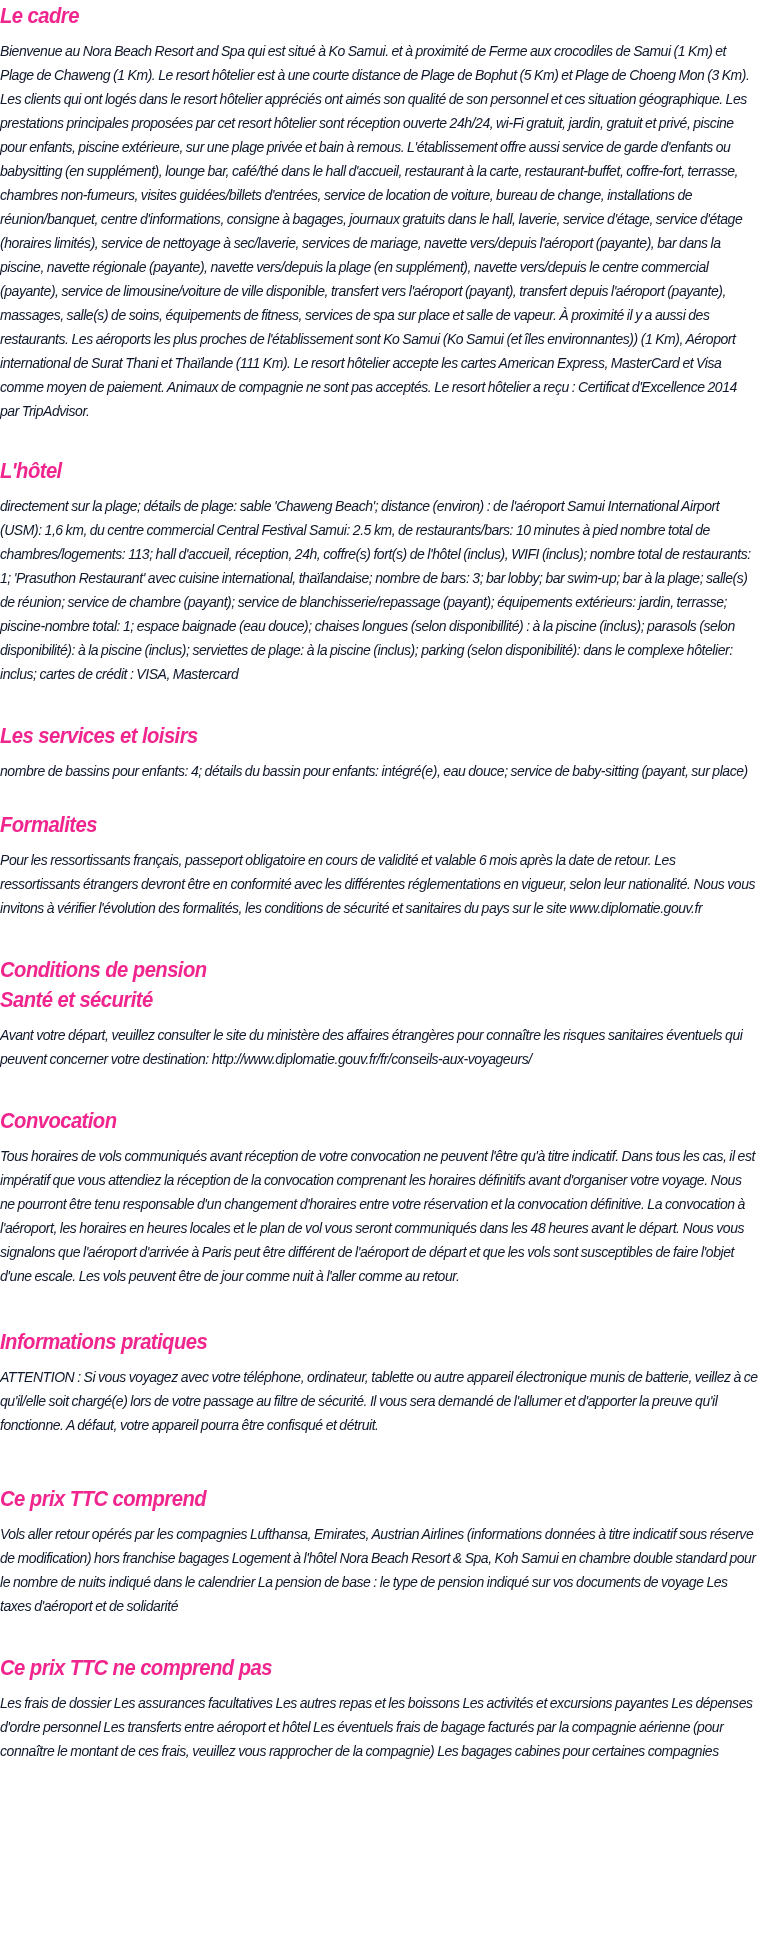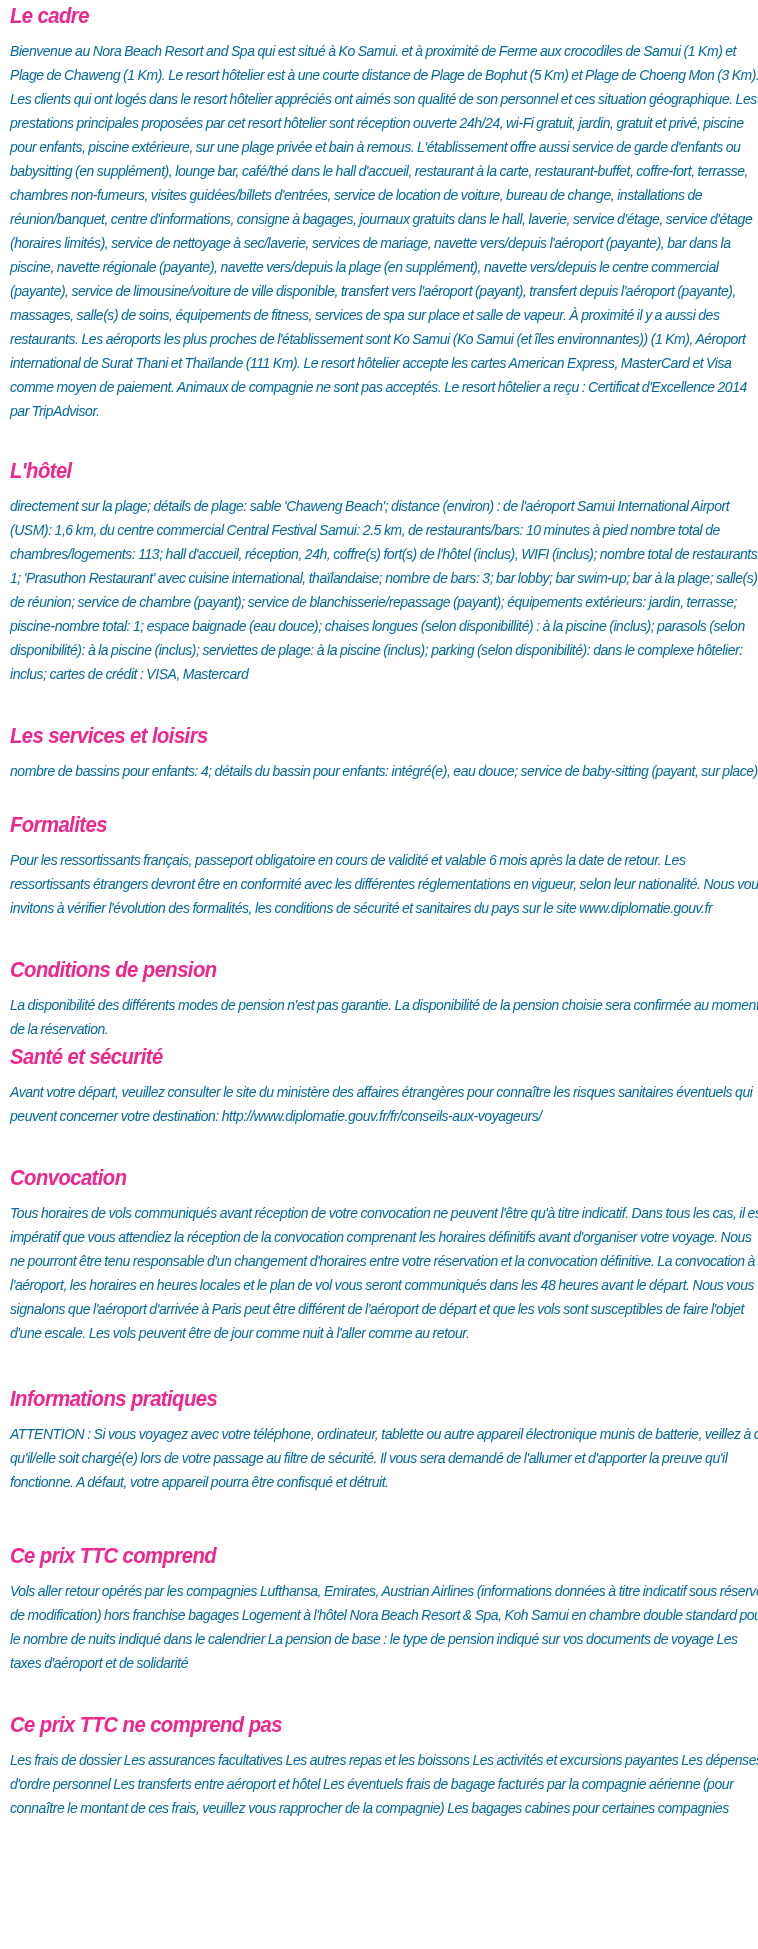--- a/index.html
+++ b/index.html
@@ -1,35 +1,35 @@
 <!DOCTYPE html>
 <html><head>
 <meta charset="utf-8">
 <style>
   html, body { margin: 0; padding: 0; background: #ffffff; }
   body { width: 758px; height: 1949px; overflow: hidden; }
-  .page { padding: 0 0 0 10px; }
+  .page { padding: 0 0 0 0; }
   .section { margin: 0; }
   h2.section-title {
     font-family: "Liberation Sans", sans-serif;
     font-style: italic;
     font-weight: bold;
     color: #f0258e;
     font-size: 22px;
     letter-spacing: -0.6px;
     line-height: 28px;
     margin: 0;
     padding: 2px 0 0 0;
     transform: scaleX(0.92);
     transform-origin: left;
   }
   p.section-body {
     font-family: "Liberation Sans", sans-serif;
     font-style: italic;
-    color: #0369a1;
+    color: #0f172a;
     font-size: 14px;
     letter-spacing: -0.45px;
     line-height: 24px;
     margin: 9px 0 0 0;
     padding: 0;
     width: 758px;
     word-spacing: -0.5px;
   }
 </style>
 </head>
@@ -52,21 +52,20 @@
     <p class="section-body">nombre de bassins pour enfants: 4; détails du bassin pour enfants: intégré(e), eau douce; service de baby-sitting (payant, sur place)</p>
   </section>
 
   <section class="section" style="margin-top:26px;">
     <h2 class="section-title">Formalites</h2>
     <p class="section-body">Pour les ressortissants français, passeport obligatoire en cours de validité et valable 6 mois après la date de retour. Les ressortissants étrangers devront être en conformité avec les différentes réglementations en vigueur, selon leur nationalité. Nous vous invitons à vérifier l'évolution des formalités, les conditions de sécurité et sanitaires du pays sur le site www.diplomatie.gouv.fr</p>
   </section>
 
   <section class="section" style="margin-top:34px;">
     <h2 class="section-title">Conditions de pension</h2>
-    <p class="section-body">La disponibilité des différents modes de pension n'est pas garantie. La disponibilité de la pension choisie sera confirmée au moment de la réservation.</p>
   </section>
 
   <section class="section" style="">
     <h2 class="section-title">Santé et sécurité</h2>
     <p class="section-body">Avant votre départ, veuillez consulter le site du ministère des affaires étrangères pour connaître les risques sanitaires éventuels qui peuvent concerner votre destination: http://www.diplomatie.gouv.fr/fr/conseils-aux-voyageurs/</p>
   </section>
 
   <section class="section" style="margin-top:34px;">
     <h2 class="section-title">Convocation</h2>
     <p class="section-body">Tous horaires de vols communiqués avant réception de votre convocation ne peuvent l'être qu'à titre indicatif. Dans tous les cas, il est impératif que vous attendiez la réception de la convocation comprenant les horaires définitifs avant d'organiser votre voyage. Nous ne pourront être tenu responsable d'un changement d'horaires entre votre réservation et la convocation définitive. La convocation à l'aéroport, les horaires en heures locales et le plan de vol vous seront communiqués dans les 48 heures avant le départ. Nous vous signalons que l'aéroport d'arrivée à Paris peut être différent de l'aéroport de départ et que les vols sont susceptibles de faire l'objet d'une escale. Les vols peuvent être de jour comme nuit à l'aller comme au retour.</p>

